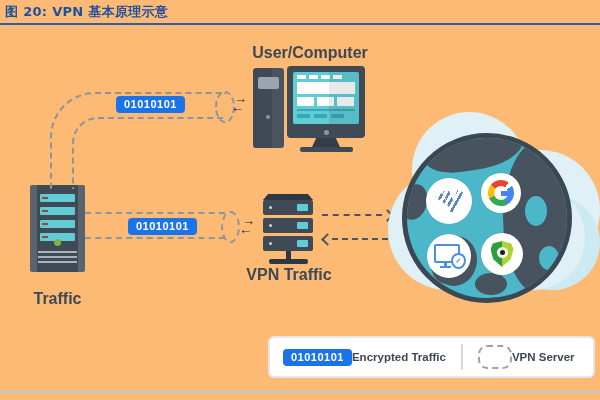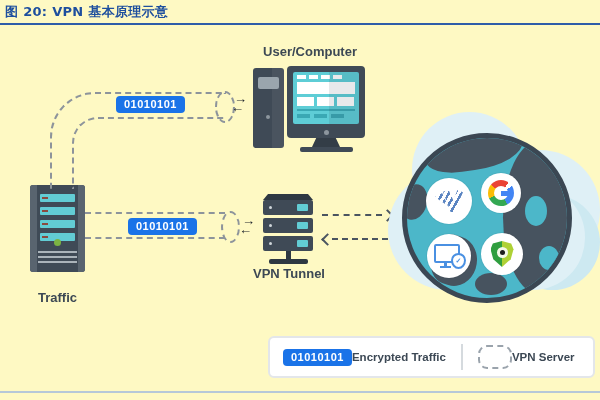--- a/index.html
+++ b/index.html
@@ -1,28 +1,28 @@
 <!DOCTYPE html>
 <html><head>
 <meta charset="utf-8">
 <style>
   html,body{margin:0;padding:0;background:#fff;}
   #stage{
-    position:relative;width:600px;height:400px;background:#fef9c3;overflow:hidden;
+    position:relative;width:600px;height:400px;background:#fdba74;overflow:hidden;
     font-family:"Liberation Sans",sans-serif;
   }
   
   .fig-title{
     position:absolute;left:5px;top:3px;font-size:13px;font-weight:bold;color:#1e4f9e;
     font-family:"DejaVu Sans","Liberation Sans",sans-serif;letter-spacing:.3px;
   }
   .title-rule{position:absolute;left:0;top:23px;width:600px;height:2px;background:#2e5da9;}
   .bottom-rule{position:absolute;left:0;top:391px;width:600px;height:2px;background:#b6c8d8;}
 
-  .node-label{position:absolute;font-size:13px;font-weight:bold;color:#3c4854;text-align:center;}
+  .node-label{position:absolute;font-size:16px;font-weight:bold;color:#3c4854;text-align:center;}
 
   
   .pc-tower{position:absolute;left:253px;top:68px;width:31px;height:80px;background:#3f4a56;border-radius:3px;}
   .pc-tower .hl{position:absolute;right:0;top:0;width:12px;height:100%;background:rgba(255,255,255,.06);border-radius:0 3px 3px 0;}
   .pc-tower .slot{position:absolute;left:5px;top:9px;width:21px;height:12px;background:#9aa5ad;border-radius:2px;}
   .pc-tower .dot{position:absolute;left:13px;top:47px;width:4px;height:4px;border-radius:50%;background:#8d969e;}
   .monitor{position:absolute;left:287px;top:66px;width:78px;height:72px;background:#3f4a56;border-radius:4px;}
   .screen{position:absolute;left:6px;top:6px;width:66px;height:52px;background:#5ecdd6;border-radius:2px;overflow:hidden;}
   .screen .r1{position:absolute;left:4px;top:3px;display:flex;gap:3px;}
   .screen .r1 i{display:block;width:9px;height:4px;background:#fff;}
@@ -231,21 +231,21 @@
   <div class="vpn-unit" style="top:218px;">
       <span class="dot"></span>
       <span class="ind"></span>
     </div>
   <div class="vpn-unit" style="top:236px;">
       <span class="dot"></span>
       <span class="ind"></span>
     </div>
   <div class="vpn-pole"></div>
   <div class="vpn-base"></div>
-  <div class="node-label" style="left:239px;top:266px;width:100px;">VPN Tunnel</div>
+  <div class="node-label" style="left:239px;top:266px;width:100px;">VPN Traffic</div>
 
   <div class="net-line1"></div>
   <div class="chev right"></div>
   <div class="net-line2"></div>
   <div class="chev left"></div>
 
   <div class="cloud">
     <i class="p1"></i>
       <i class="p3"></i>
       <i class="p2"></i>

